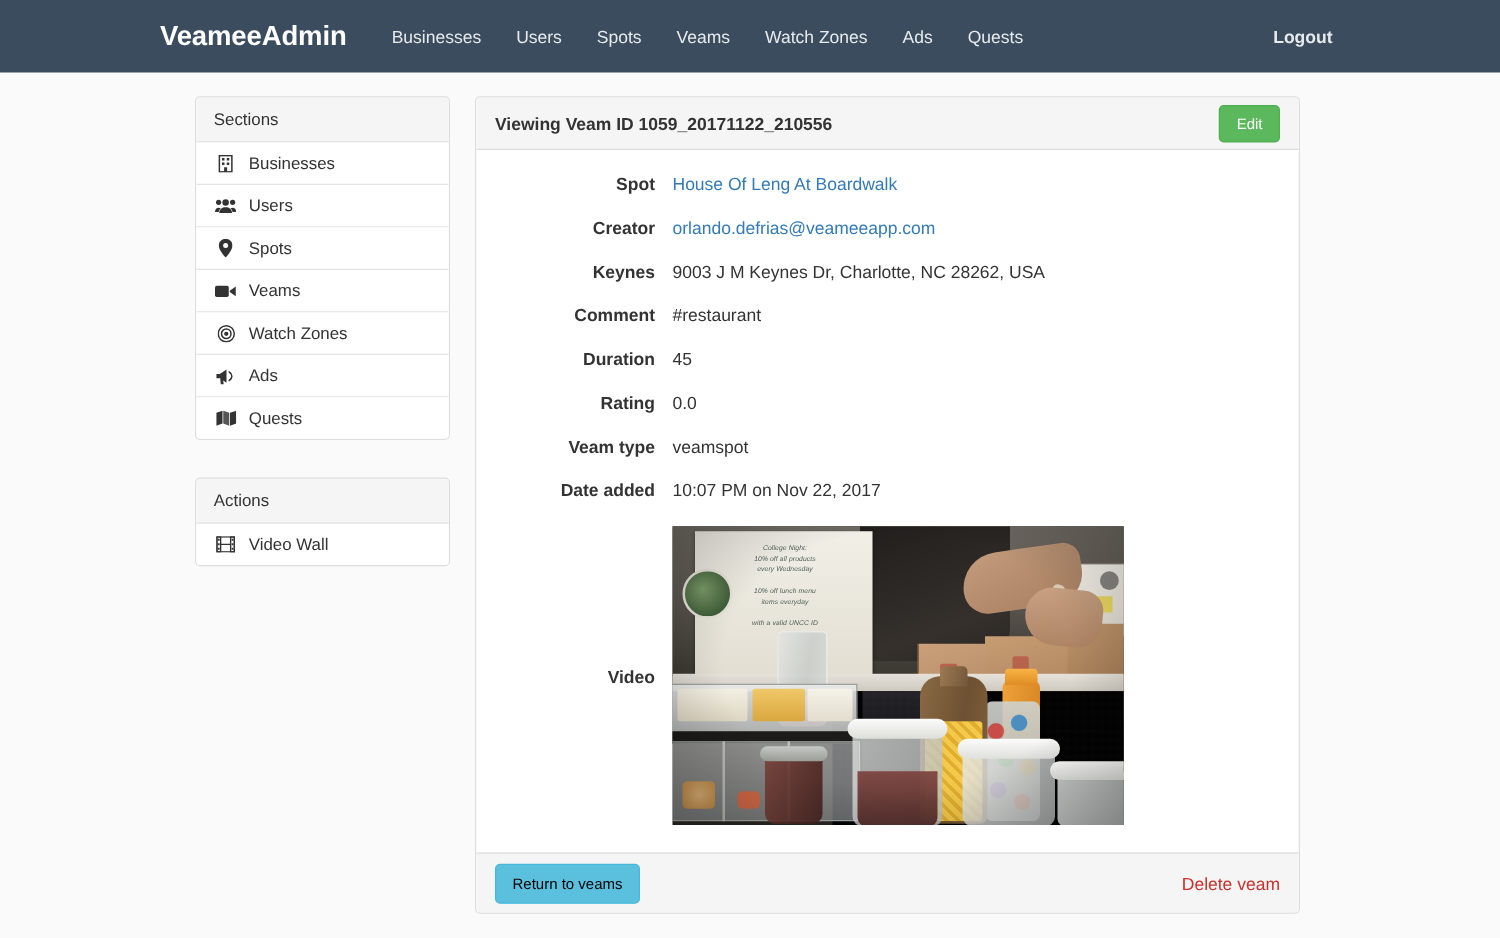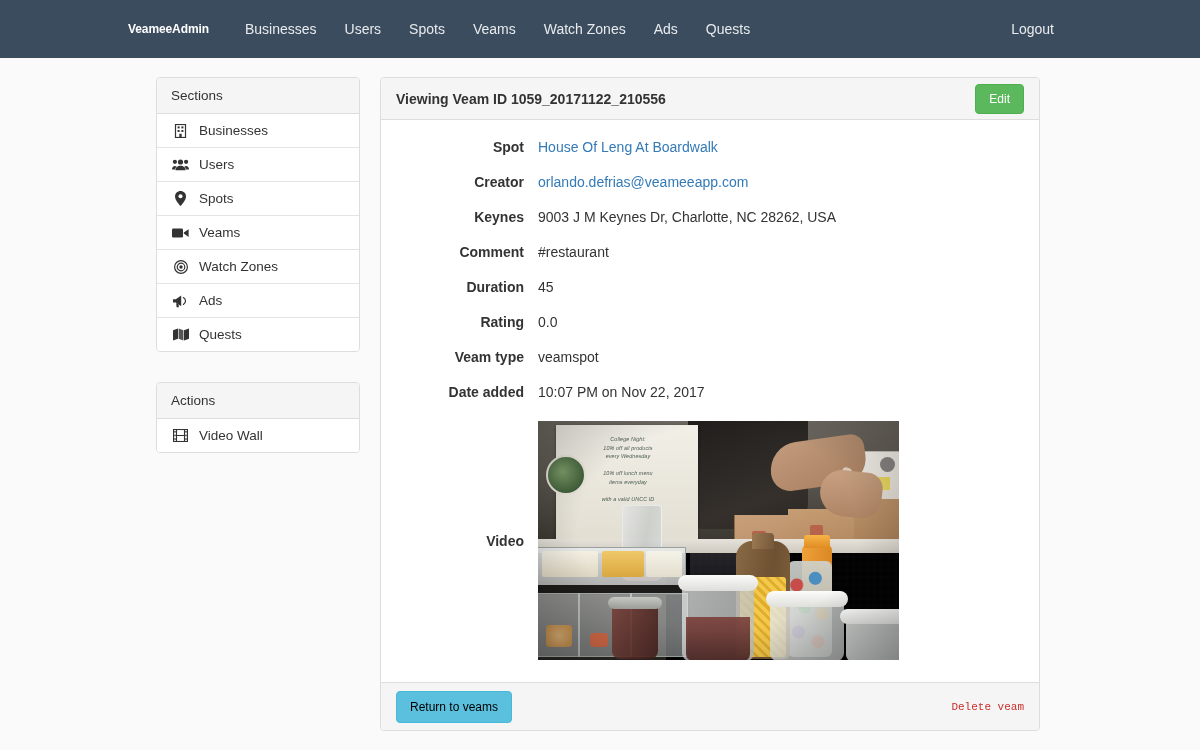--- a/index.html
+++ b/index.html
@@ -18,40 +18,41 @@
   .navbar {
     height: 58px;
     background: #3b4c5e;
     display: flex;
     align-items: center;
     padding: 0 0 0 128px;
     position: relative;
   }
   .brand {
     color: #ffffff;
-    font-size: 12px;
+    font-size: 22px;
     font-weight: bold;
     letter-spacing: -0.1px;
     margin-right: 22px;
     text-decoration: none;
   }
   .nav-links { display: flex; align-items: center; }
   .nav-link {
     color: #e8ebee;
     font-size: 14px;
     text-decoration: none;
     padding: 0 14px;
     line-height: 58px;
     white-space: nowrap;
   }
   .nav-right {
     position: absolute;
-    right: 132px;
+    right: 120px;
     top: 0;
     line-height: 58px;
+    font-weight: bold;
   }
 
   
   .page {
     display: flex;
     padding: 19px 0 0 0;
     align-items: flex-start;
   }
   .sidebar {
     width: 204px;
@@ -335,24 +336,23 @@
   .btn-return {
     background: #5bc0de;
     border-color: #46b8da;
     color: #000000;
     padding: 6px 13px;
     font-size: 12px;
     border-radius: 4px;
   }
   .delete-link {
     color: #c9302c;
-    font-size: 11px;
+    font-size: 14px;
     text-decoration: none;
     cursor: pointer;
-    font-family: Liberation Mono, monospace;
   }
 </style>
 </head>
 <body>
 
 <div class="navbar">
   <a class="brand">VeameeAdmin</a>
   <div class="nav-links">
     <a class="nav-link">Businesses</a>
     <a class="nav-link">Users</a>

